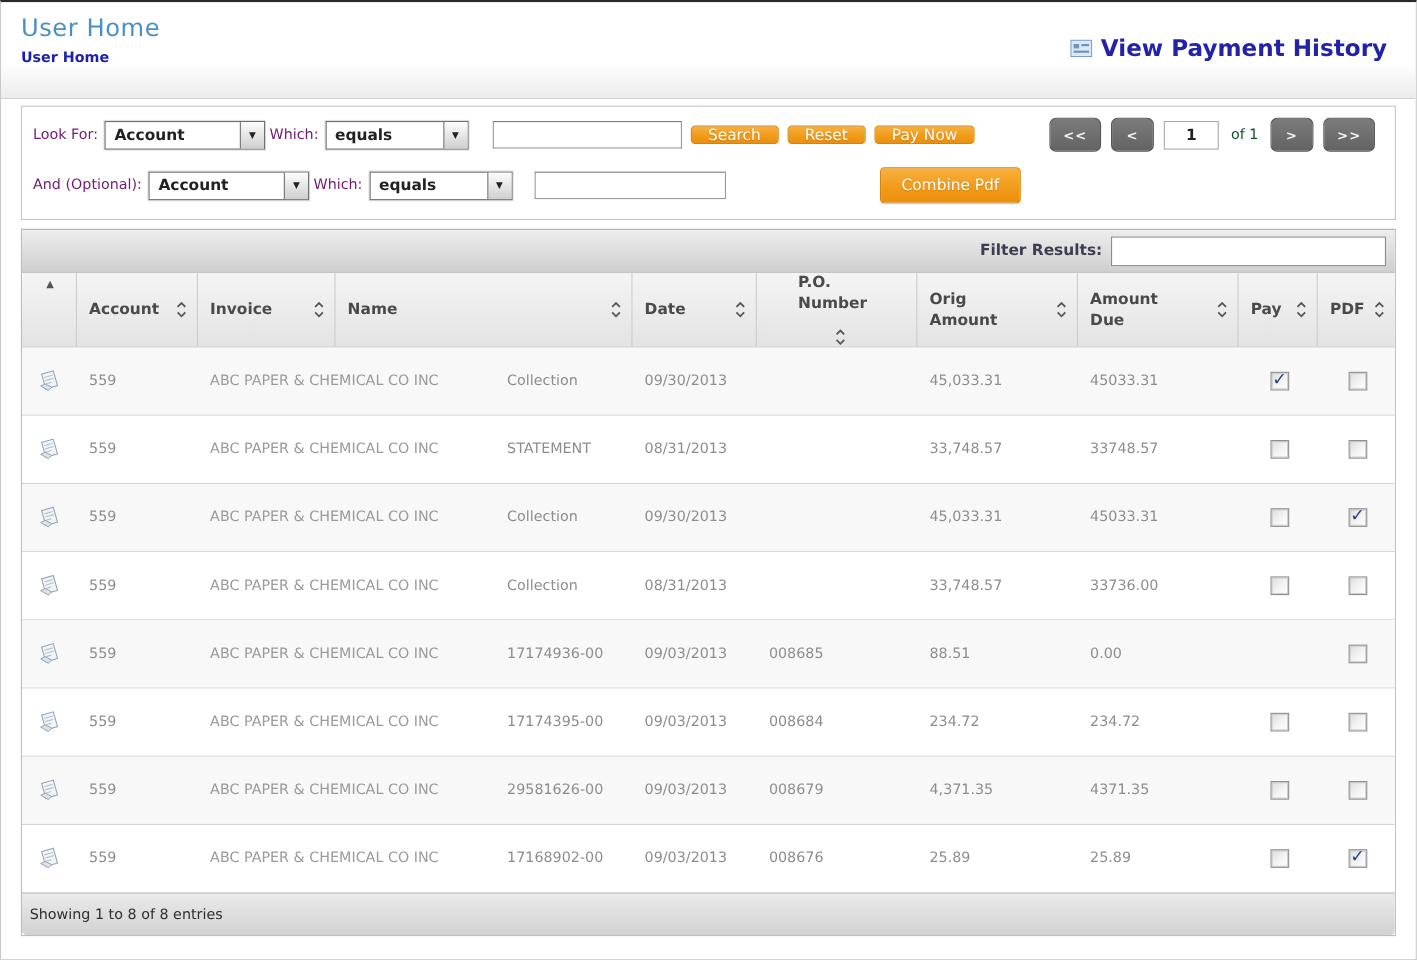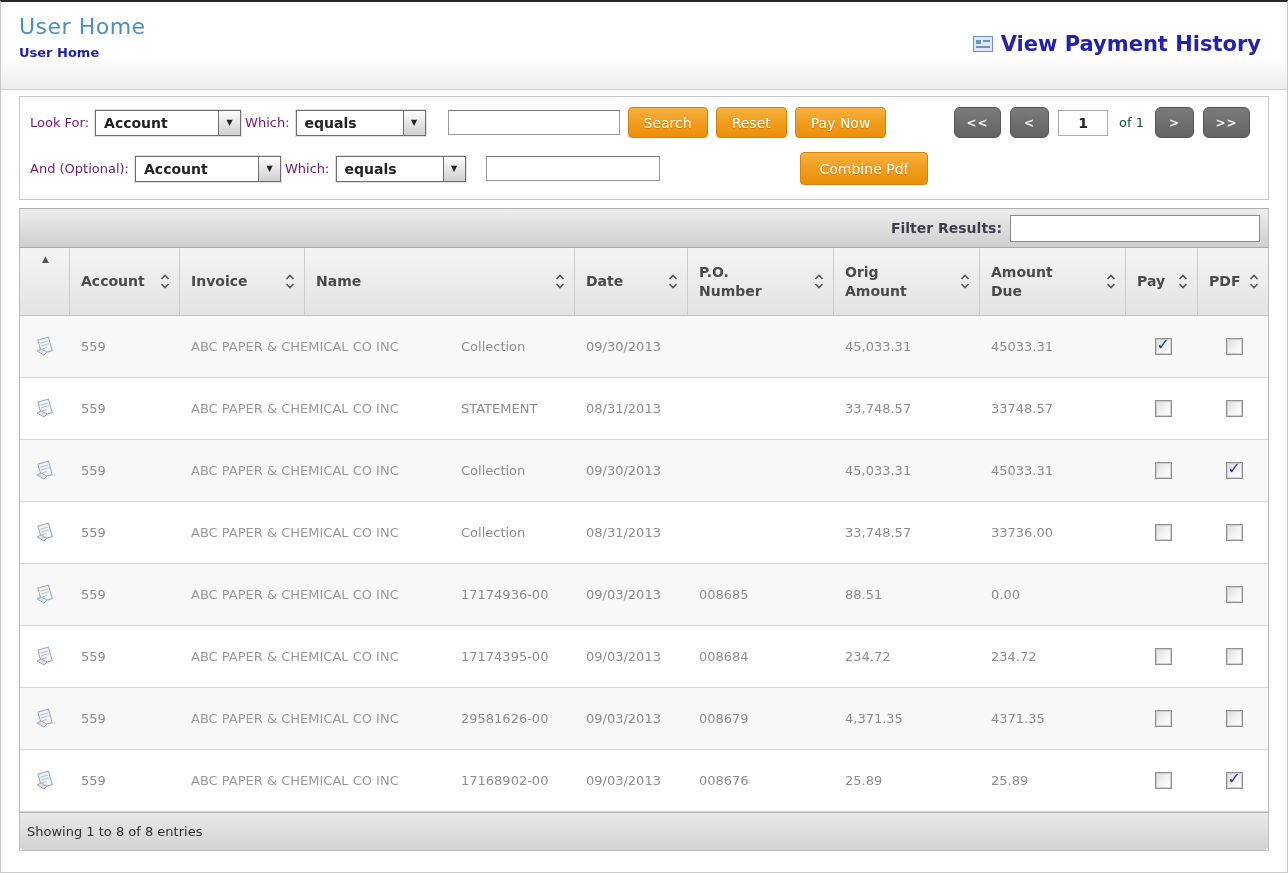--- a/index.html
+++ b/index.html
@@ -58,21 +58,21 @@
 
   .text-input {
     height:25px; border:1px solid #9a9a9a; border-top-color:#7a7a7a;
     background:#fff; font-size:13px; padding:0 6px;
     font-family:inherit;
   }
   .q1 { width:172px; margin-left:22px; }
   .q2 { width:174px; margin-left:20px; }
 
   .btn-orange {
-    margin-left:8px; height:31px; padding:0 15px;
+    margin-left:8px; height:17px; padding:0 15px;
     background:linear-gradient(180deg,#f7b13f 0%,#f09b1b 55%,#ec8f0d 100%);
     border:1px solid #d9820a; border-radius:4px;
     color:#fff; font-size:14px; font-family:inherit; cursor:pointer;
     text-shadow:0 1px 1px rgba(160,90,0,.45);
   }
   .btn-combine { margin-left:140px; height:33px; padding:0 19px; }
 
   .pagination { margin-left:auto; display:flex; align-items:center; gap:9px; padding-right:10px; }
   .pg-btn {
     min-width:39px; height:31px; padding:0 10px;
@@ -111,21 +111,21 @@
     display:flex; align-items:center; justify-content:space-between;
     padding:0 9px 0 11px; border-right:1px solid #cccccc;
     font-size:14px; font-weight:bold; color:#4a4a4a; cursor:pointer;
   }
   .th:last-child { border-right:none; }
   .th .lbl { line-height:19px; }
   .wrap2 { max-width:72px; }
   .sort-icon { flex:0 0 auto; margin-left:4px; }
 
   .c-exp{width:50px;} .c-account{width:110px;} .c-name{width:270px;}
-  .c-invoice{width:125px;} .c-date{width:113px;} .c-po{width:146px;}
+  .c-invoice{width:125px;} .c-date{width:113px;} .c-po{width:146px;flex-direction:column;}
   .c-orig{width:146px;} .c-due{width:146px;} .c-pay{width:72px;} .c-pdf{width:74px; flex:1;}
 
   .th-exp { justify-content:center; align-items:flex-start; padding-top:7px; }
   .expand-tri { font-size:9px; color:#555; line-height:9px; }
 
   .tr {
     display:flex; align-items:center; min-height:62px;
     border-bottom:1px solid #d6d6d6; font-size:13px; color:#8d8d8d;
   }
   .tr.odd { background:#f8f8f8; }

